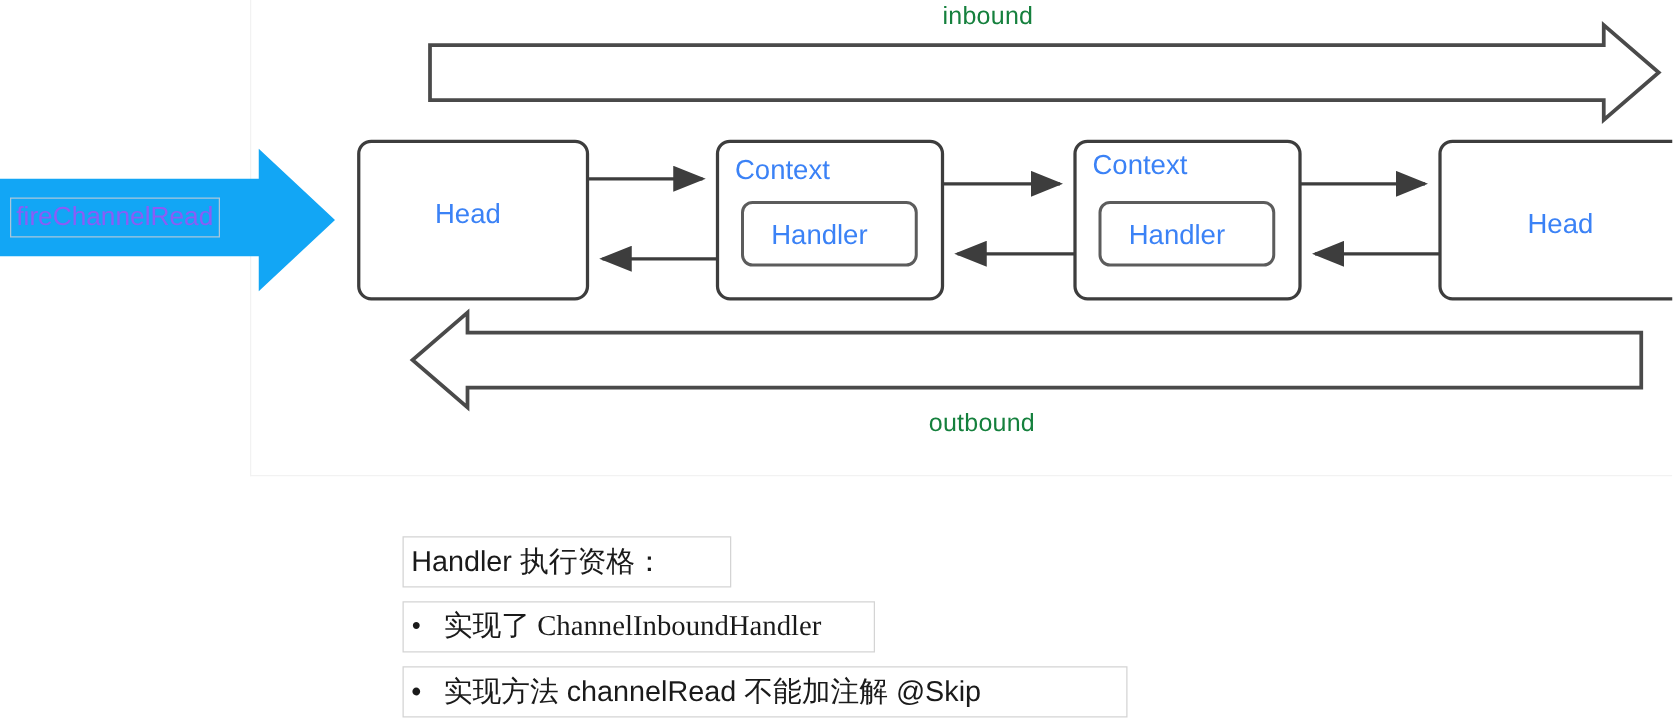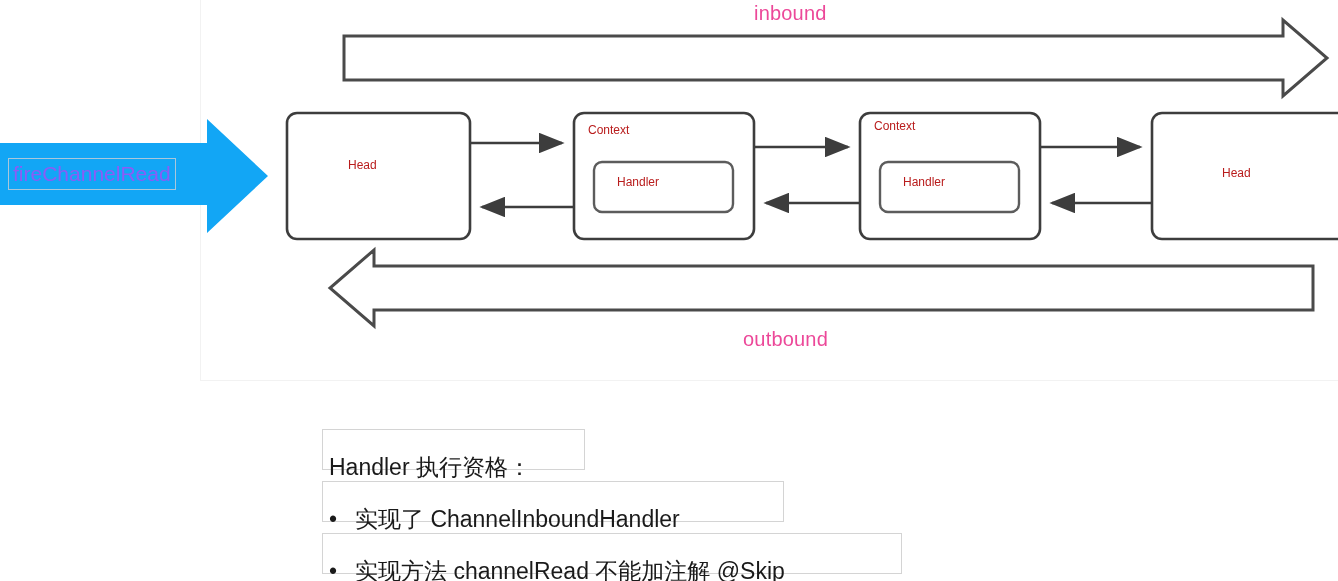--- a/index.html
+++ b/index.html
@@ -32,29 +32,29 @@
   .svg-layer {
     position: absolute;
     left: 0;
     top: 0;
     width: 1338px;
     height: 581px;
     overflow: visible;
   }
   .lbl {
     position: absolute;
-    color: #ec4899;
+    color: #15803d;
     font-size: 20px;
     letter-spacing: 0.2px;
     white-space: nowrap;
   }
   .boxlabel {
     position: absolute;
-    color: #b91c1c;
-    font-size: 12px;
+    color: #3b82f6;
+    font-size: 22px;
     white-space: nowrap;
   }
   .blue-text {
     position: absolute;
     left: 8px;
     top: 158px;
     color: #8b5cf6;
     font-size: 21px;
     white-space: nowrap;
     padding: 2px 4px;
@@ -62,21 +62,21 @@
     box-sizing: border-box;
     line-height: 26px;
   }
   .note {
     position: absolute;
     border: 1px solid #d4d4d4;
     box-sizing: border-box;
     color: #1a1a1a;
     font-size: 23px;
     line-height: 38px;
-    padding: 18px 6px;
+    padding: 0 6px;
     white-space: nowrap;
     background: #ffffff;
   }
   .note-bullet {
     display: inline-block;
     width: 26px;
   }
 </style>
 </head>
 <body>
@@ -168,21 +168,21 @@
   <div class="boxlabel" style="left:588px; top:123px;">Context</div>
   <div class="boxlabel" style="left:617px; top:175px;">Handler</div>
 
   <div class="boxlabel" style="left:874px; top:119px;">Context</div>
   <div class="boxlabel" style="left:903px; top:175px;">Handler</div>
 
   <div class="boxlabel" style="left:1222px; top:166px;">Head</div>
 
   <div class="note" style="left:322px; top:429px; width:263px; height:41px;">Handler 执行资格：</div>
 
-  <div class="note" style="left:322px; top:481px; width:462px; height:41px;">
+  <div class="note" style="left:322px; top:481px; width:378px; height:41px;font-family:Liberation Serif, serif;">
     <span class="note-bullet">•</span><span>实现了 ChannelInboundHandler</span>
   </div>
 
   <div class="note" style="left:322px; top:533px; width:580px; height:41px;">
     <span class="note-bullet">•</span><span>实现方法 channelRead 不能加注解 @Skip</span>
   </div>
 
 </div>
 
 </body></html>

